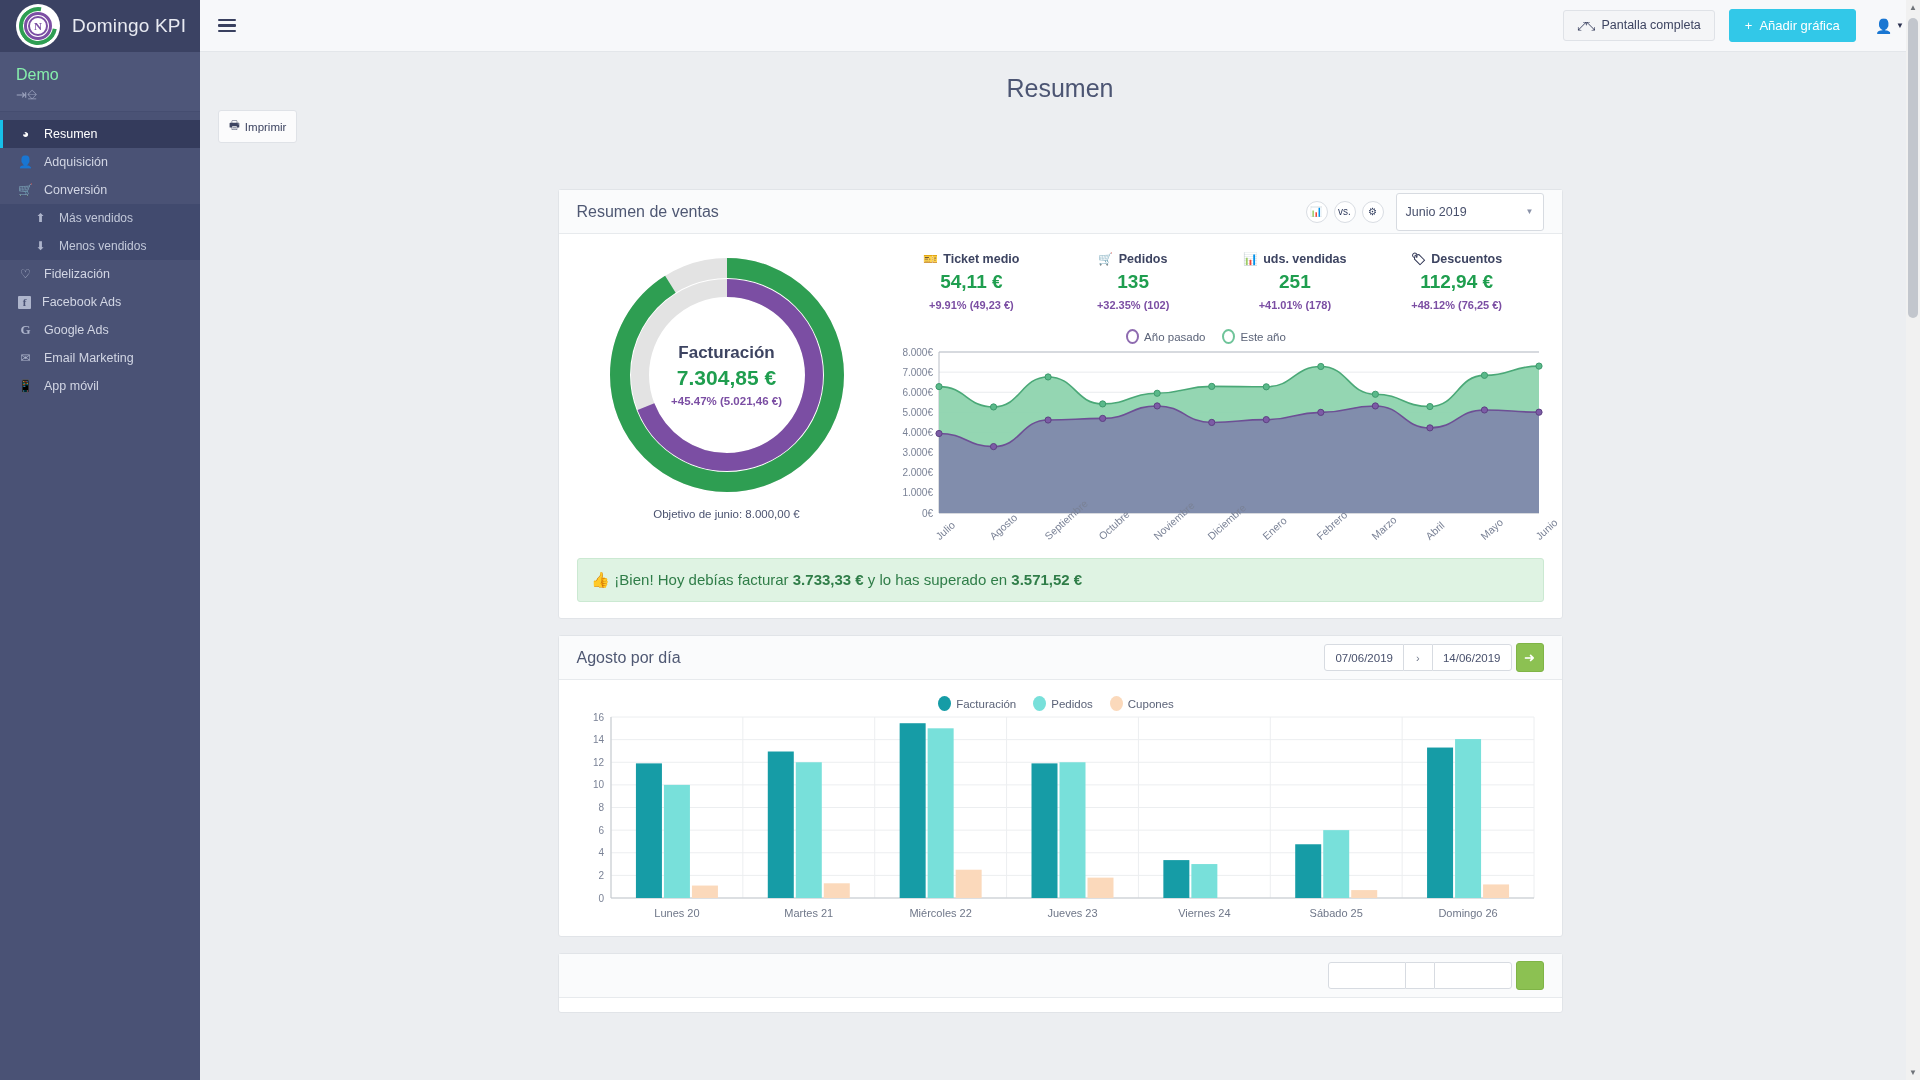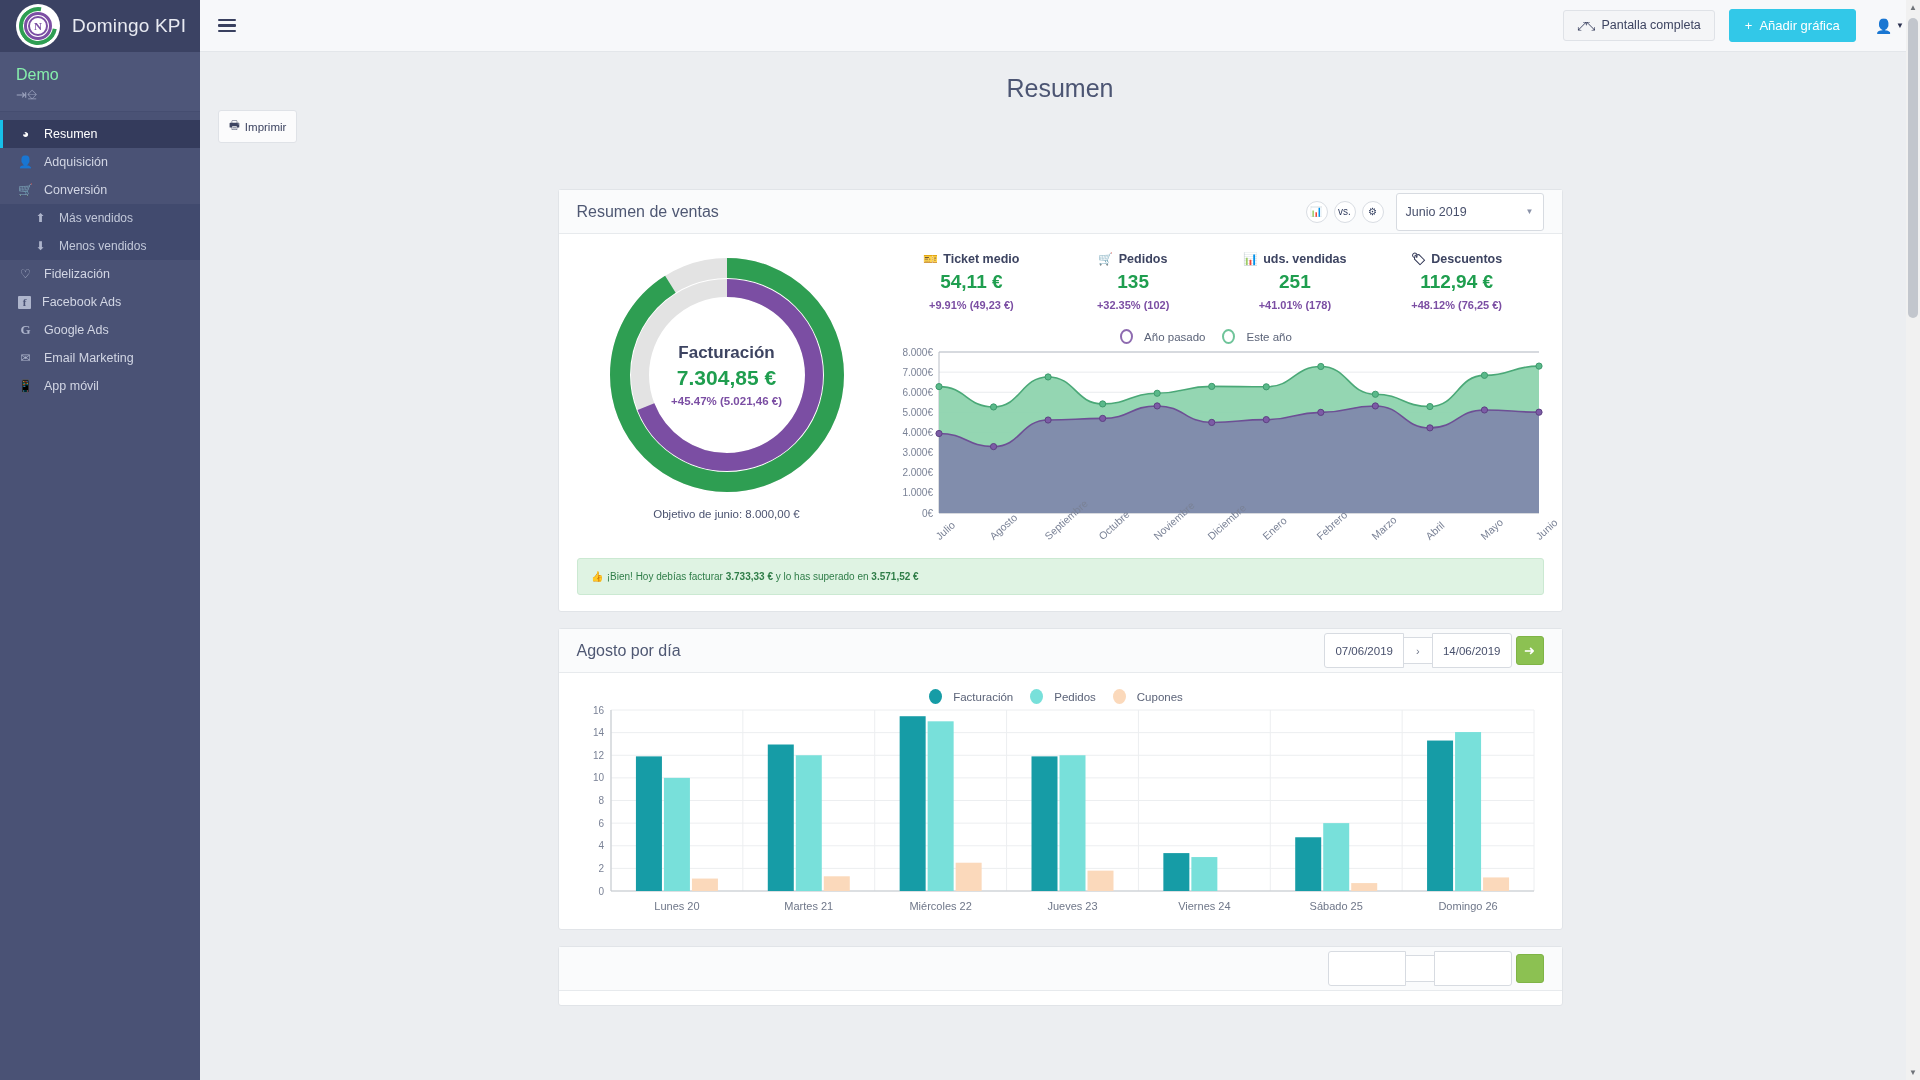--- a/index.html
+++ b/index.html
@@ -174,44 +174,44 @@
     display: flex; align-items: center; justify-content: center; gap: 5px;
   }
   .kpi-icon { font-size: 12px; color: #2b3150; }
   .kpi-value { font-size: 19px; font-weight: bold; color: #1f9e4f; margin-top: 5px; }
   .kpi-delta { font-size: 11px; font-weight: bold; color: #7b4ea3; margin-top: 6px; }
 
   .legend {
     display: flex; align-items: center; justify-content: center;
     gap: 9px; margin-top: 18px; font-size: 11.5px; color: #5b6378;
   }
-  .legend-item { display: flex; align-items: center; gap: 11px; margin-right: 8px; }
+  .legend-item { display: flex; align-items: center; gap: 5px; margin-right: 8px; }
   .legend-dot {
     width: 13px; height: 15px; border-radius: 50%;
     border: 2px solid transparent; display: inline-block;
   }
 
   .area-chart-wrap { position: relative; height: 200px; margin: 2px 0 0 6px; }
   .area-svg { display: block; }
   .xlabels { position: relative; height: 40px; }
   .xlab {
     position: absolute; font-size: 10.5px; color: #7a8296;
     transform: rotate(-42deg); transform-origin: left top; white-space: nowrap;
   }
 
   .alert {
     margin: 6px 18px 16px 18px; background: #dff3e3; border: 1px solid #cbe9d2;
-    border-radius: 3px; padding: 12px 14px; font-size: 10px; color: #2f7d48;
+    border-radius: 3px; padding: 12px 14px; font-size: 15px; color: #2f7d48;
   }
   .alert b { font-weight: bold; }
 
   
   .daterange { display: flex; align-items: center; }
   .dr-field {
-    height: 35px; border: 1px solid #d7dbe1; background: #fff;
+    height: 27px; border: 1px solid #d7dbe1; background: #fff;
     display: flex; align-items: center; padding: 0 10px;
     font-size: 11.5px; color: #48506c; cursor: pointer;
   }
   .dr-sep {
     height: 27px; width: 28px; border-top: 1px solid #d7dbe1;
     border-bottom: 1px solid #d7dbe1; background: #fff;
     display: flex; align-items: center; justify-content: center;
     font-size: 11px; color: #6e7689; cursor: pointer;
   }
   .dr-go {

